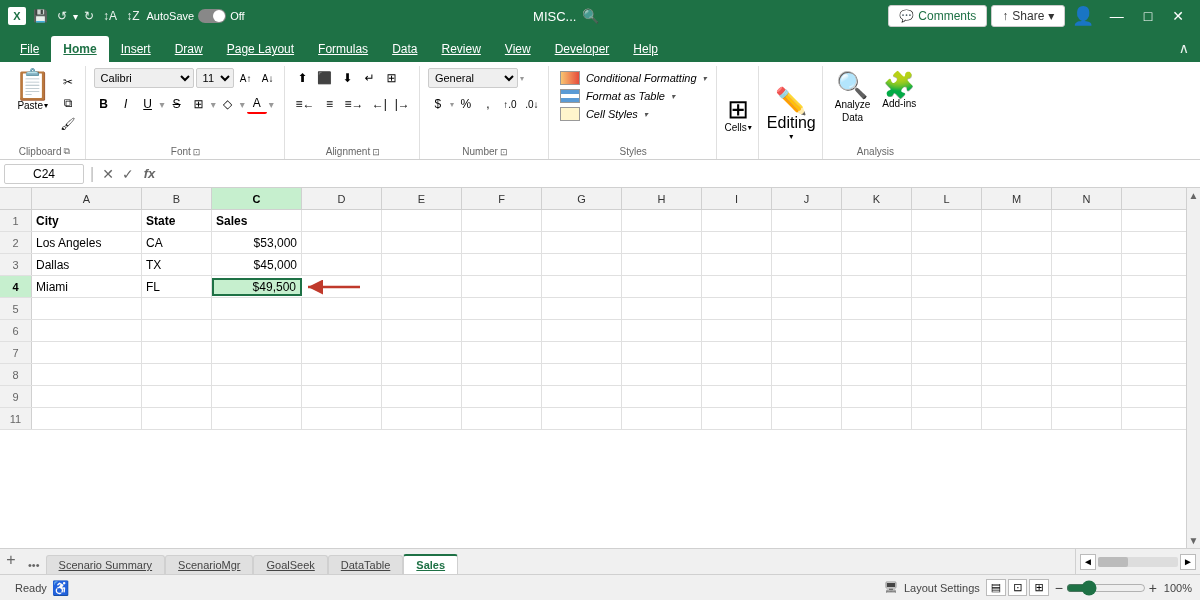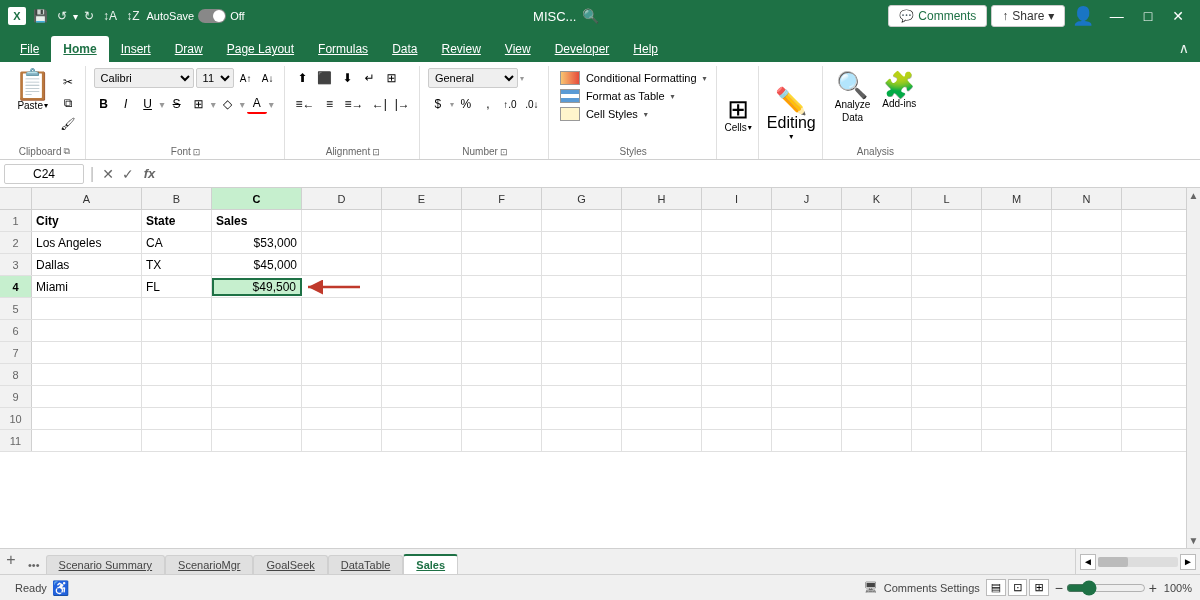--- a/index.html
+++ b/index.html
@@ -523,21 +523,21 @@
           <button class="icon-btn" style="font-size:10px;">.0↓</button>
         </div>
       </div>
       <div class="ribbon-group-label">
         Number
         <span style="font-size:9px;cursor:pointer;">⊡</span>
       </div>
     </div>
 
     <div class="ribbon-group styles-group">
-      <div class="ribbon-group-content" style="flex-direction:column;gap:2px;padding-top:2px;">
+      <div class="ribbon-group-content" style="flex-direction:column;gap:2px;padding-top:2px;font-style:italic;">
         <div class="styles-item">
           <div class="styles-icon" style="background:linear-gradient(to right,#f8c471,#e74c3c);"></div>
           <span>Conditional Formatting</span>
           <span class="dropdown-arrow">▾</span>
         </div>
         <div class="styles-item">
           <div class="styles-icon" style="background:linear-gradient(to bottom,#5b9bd5 33%,#fff 33% 66%,#5b9bd5 66%);"></div>
           <span>Format as Table</span>
           <span class="dropdown-arrow">▾</span>
         </div>
@@ -784,37 +784,20 @@
             <div class="cell col-g"></div>
             <div class="cell col-h"></div>
             <div class="cell col-i"></div>
             <div class="cell col-j"></div>
             <div class="cell col-k"></div>
             <div class="cell col-l"></div>
             <div class="cell col-m"></div>
             <div class="cell col-n"></div>
         </div>
         <div class="grid-row">
-          <div class="row-num">10</div>
-          <div class="cell col-a"></div>
-            <div class="cell col-b"></div>
-            <div class="cell col-c"></div>
-            <div class="cell col-d"></div>
-            <div class="cell col-e"></div>
-            <div class="cell col-f"></div>
-            <div class="cell col-g"></div>
-            <div class="cell col-h"></div>
-            <div class="cell col-i"></div>
-            <div class="cell col-j"></div>
-            <div class="cell col-k"></div>
-            <div class="cell col-l"></div>
-            <div class="cell col-m"></div>
-            <div class="cell col-n"></div>
-        </div>
-        <div class="grid-row">
           <div class="row-num">11</div>
           <div class="cell col-a"></div>
             <div class="cell col-b"></div>
             <div class="cell col-c"></div>
             <div class="cell col-d"></div>
             <div class="cell col-e"></div>
             <div class="cell col-f"></div>
             <div class="cell col-g"></div>
             <div class="cell col-h"></div>
             <div class="cell col-i"></div>
@@ -853,21 +836,21 @@
     </div>
   </div>
 
   <div class="status-bar">
     <div class="status-left">
       <span>Ready</span>
       <span style="font-size:14px;cursor:pointer;">♿</span>
     </div>
     <div class="status-right">
       <span>🖥</span>
-      <span style="cursor:pointer;">Comments Settings</span>
+      <span style="cursor:pointer;">Layout Settings</span>
       <div style="display:flex;align-items:center;gap:2px;">
         <button style="border:1px solid #bbb;background:#fff;padding:1px 4px;font-size:11px;cursor:pointer;">▤</button>
         <button style="border:1px solid #bbb;background:#fff;padding:1px 4px;font-size:11px;cursor:pointer;">⊡</button>
         <button style="border:1px solid #bbb;background:#fff;padding:1px 4px;font-size:11px;cursor:pointer;">⊞</button>
       </div>
       <div style="display:flex;align-items:center;gap:3px;">
         <span style="cursor:pointer;font-size:14px;">−</span>
         <input type="range" class="zoom-slider" min="10" max="400" value="100" style="">
         <span style="cursor:pointer;font-size:14px;">+</span>
         <span style="cursor:pointer;font-size:11px;min-width:32px;text-align:right;">100%</span>

